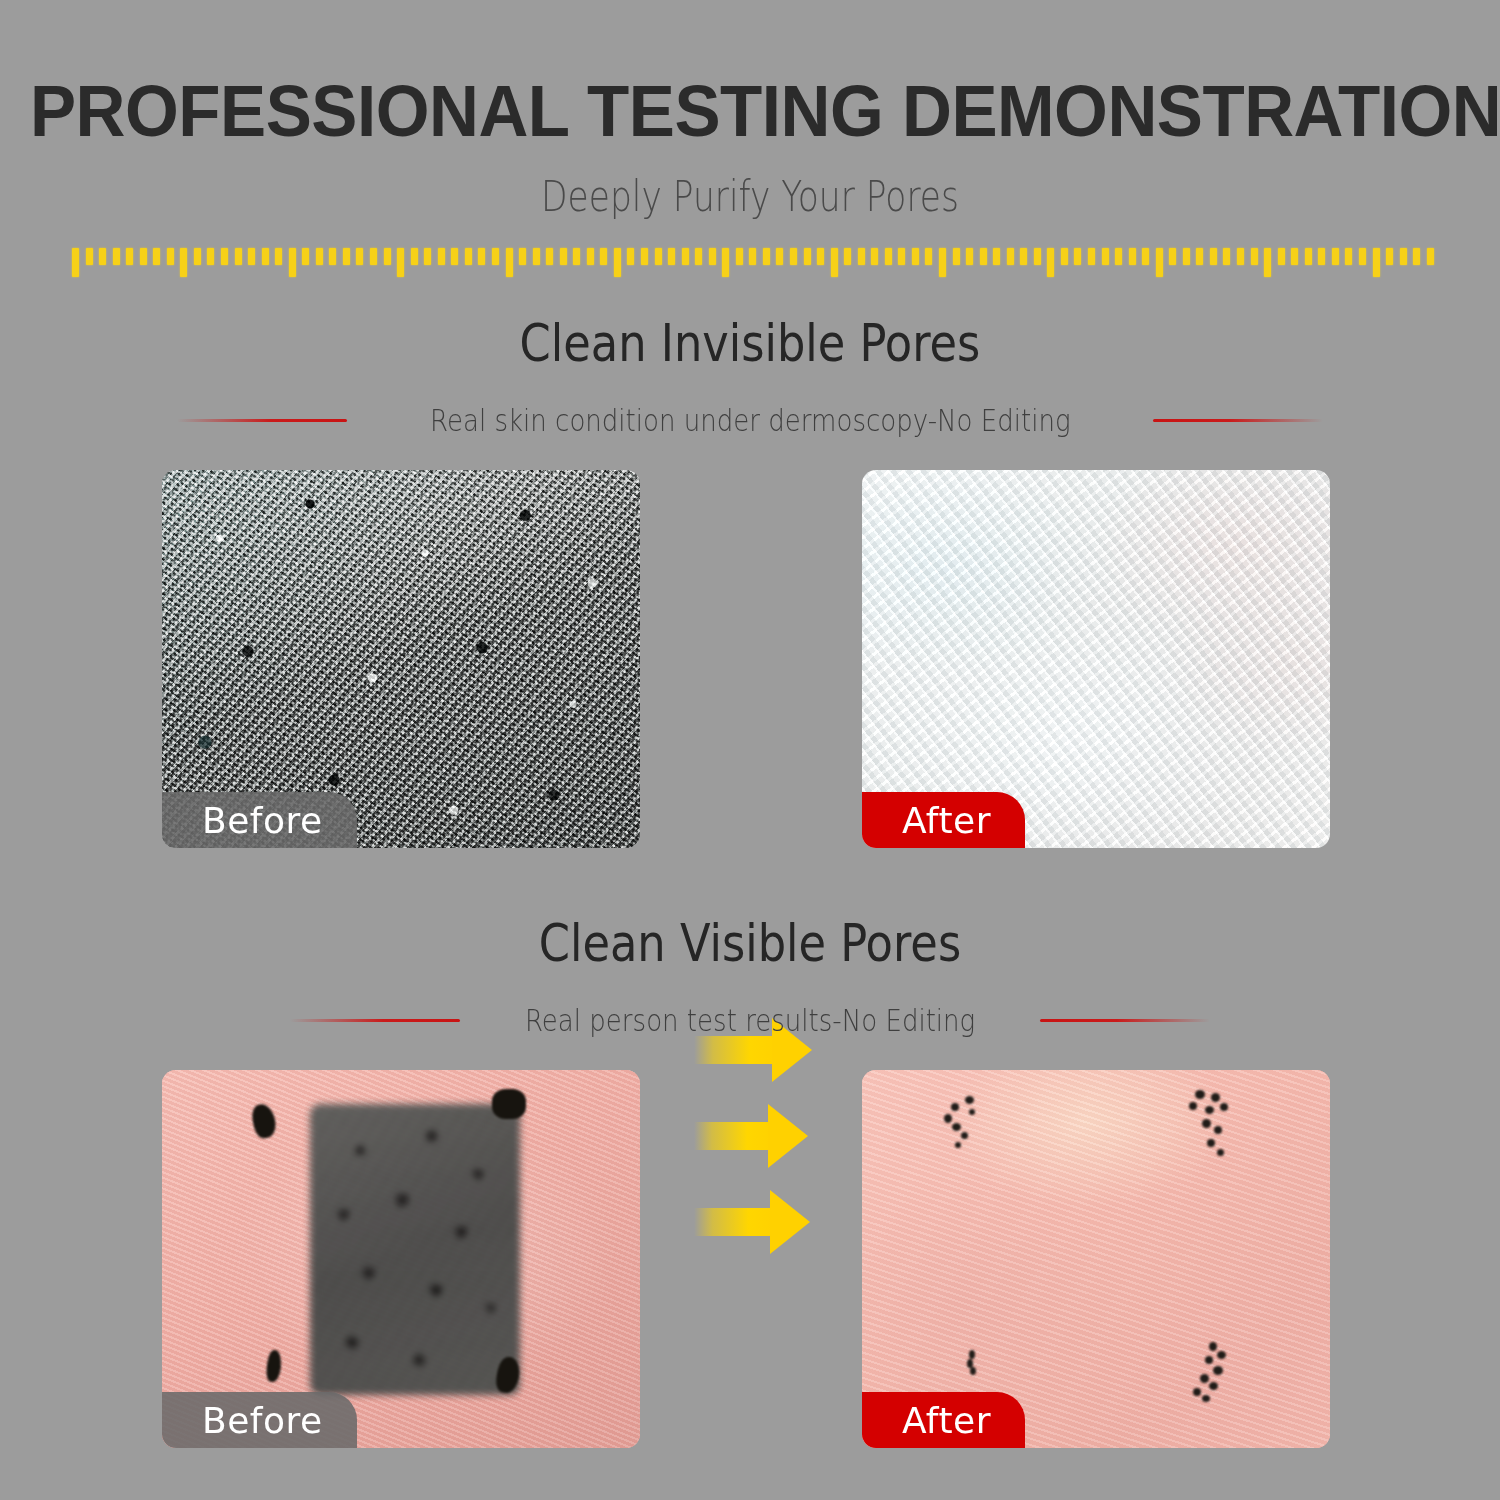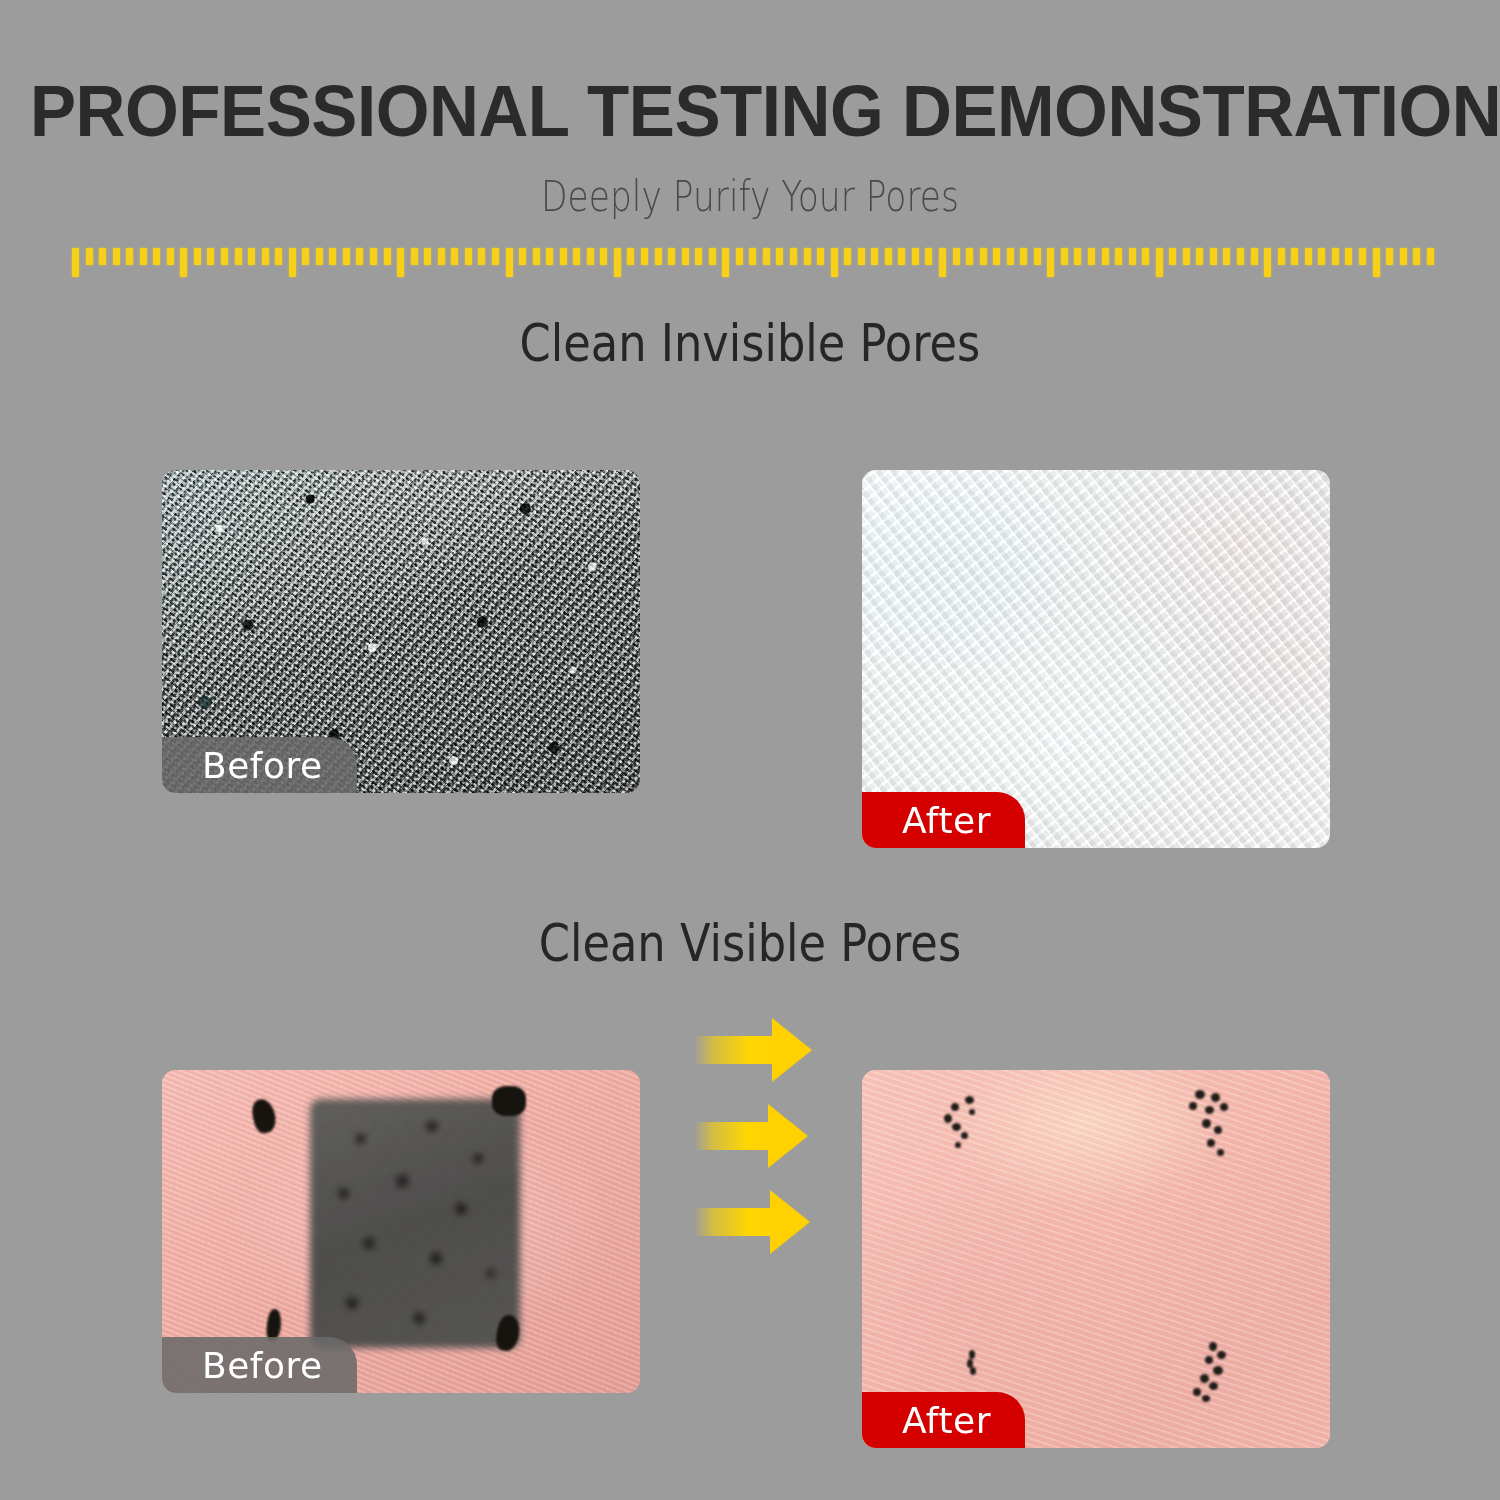--- a/index.html
+++ b/index.html
@@ -139,21 +139,21 @@
   }
   #compare-top    { top: 470px; }
   #compare-bottom { top: 1070px; }
 
   .photo {
     position: absolute;
     border-radius: 14px;
     overflow: hidden;
     top: 0;
   }
-  .photo.left  { left: 162px;  width: 478px; height: 323px; }
+  .photo.left  { left: 162px;  width: 478px; height: 378px; }
   .photo.right { left: 862px;  width: 468px; height: 378px; }
 
   .photo-surface {
     position: absolute;
     inset: 0;
   }
 
   
   .derm-before {
     background-color: #8e9190;
@@ -432,20 +432,25 @@
       <span class="tick"></span>
       <span class="tick major"></span>
       <span class="tick"></span>
       <span class="tick"></span>
       <span class="tick"></span>
       <span class="tick"></span>
     </div>
 
   <div class="section-heading" id="heading-invisible">Clean Invisible Pores</div>
 
+  <div class="caption-row" id="caption-row-top">
+    <span class="rule-left"></span>
+    <span class="caption-text">Real skin condition under dermoscopy-No Editing</span>
+    <span class="rule-right"></span>
+  </div>
 
   <div class="compare" id="compare-top">
 
     <div class="photo left">
       <div class="photo-surface derm-before"></div>
       <div class="badge before">Before</div>
     </div>
 
     <div class="arrow-stack" id="arrow-stack-top">
       <div class="arrow" id="arrow-1">
@@ -463,20 +468,25 @@
     </div>
 
     <div class="photo right">
       <div class="photo-surface derm-after"></div>
       <div class="badge after">After</div>
     </div>
   </div>
 
   <div class="section-heading" id="heading-visible">Clean Visible Pores</div>
 
+  <div class="caption-row" id="caption-row-bottom">
+    <span class="rule-left"></span>
+    <span class="caption-text">Real person test results-No Editing</span>
+    <span class="rule-right"></span>
+  </div>
 
   <div class="compare" id="compare-bottom">
 
     <div class="photo left">
       <div class="photo-surface skin-before">
         <div class="blackhead-square"></div>
         <span class="corner-dot cd1"></span>
         <span class="corner-dot cd2"></span>
         <span class="corner-dot cd3"></span>
         <span class="corner-dot cd4"></span>

